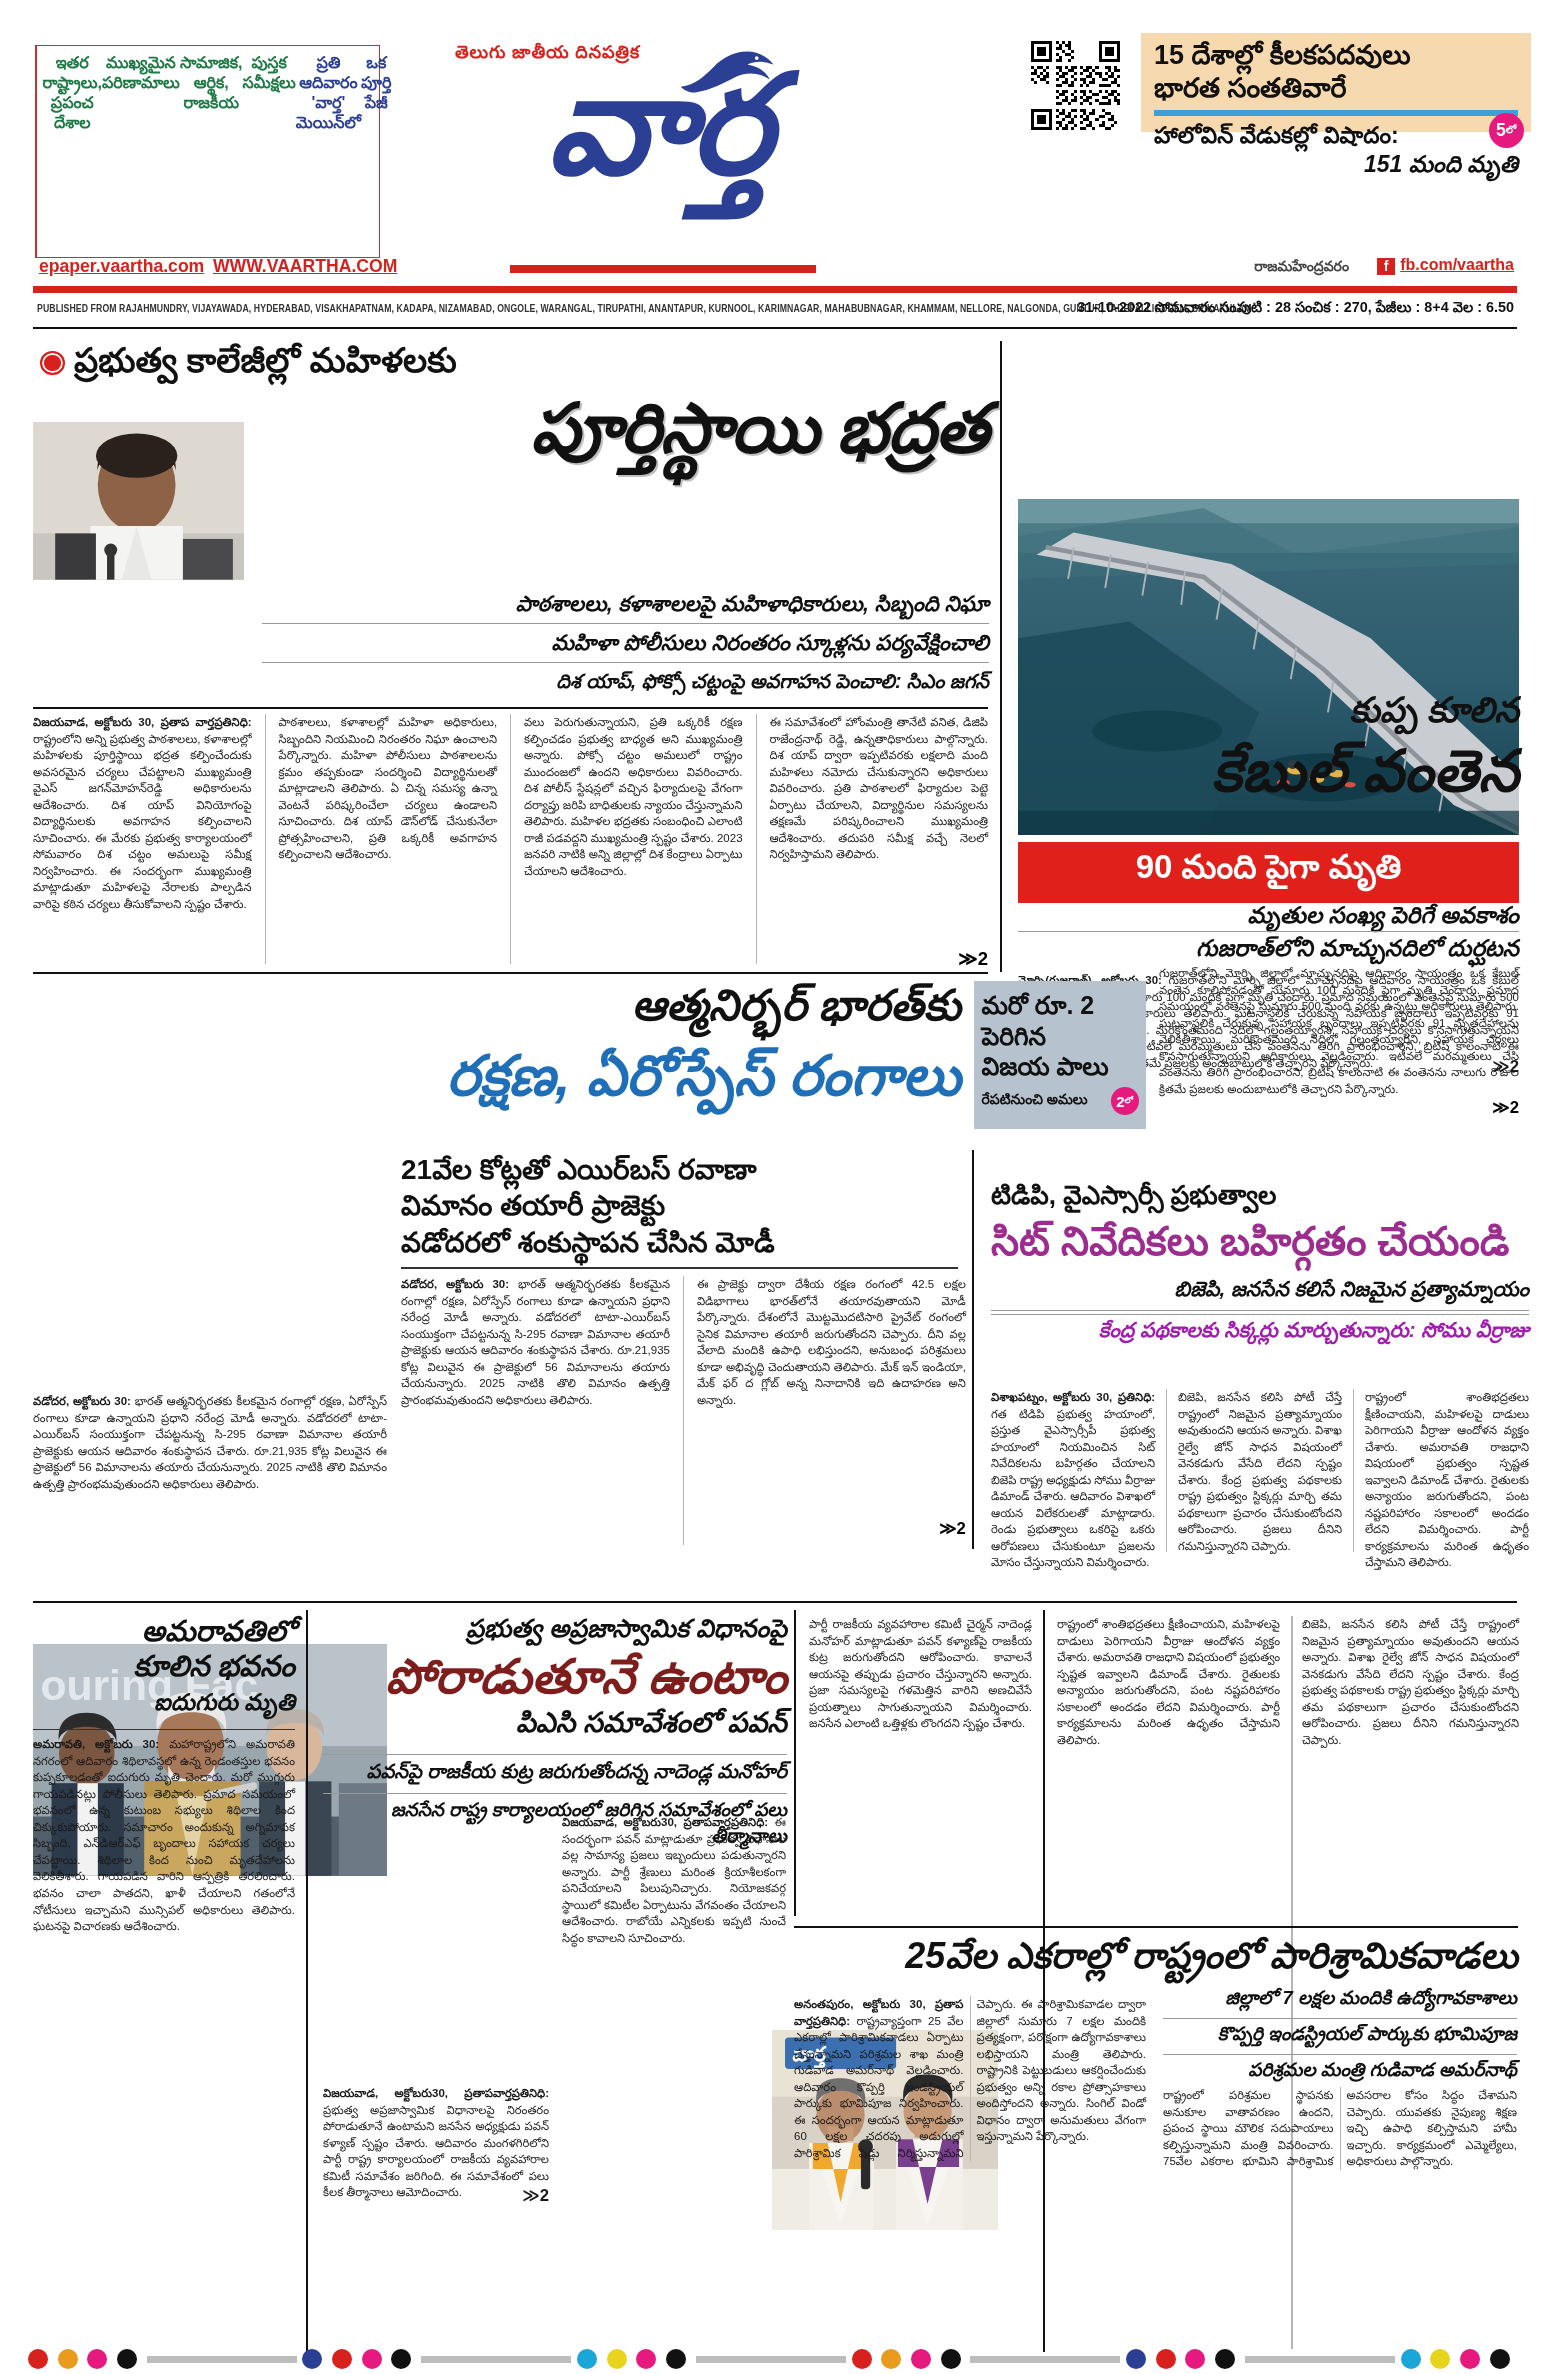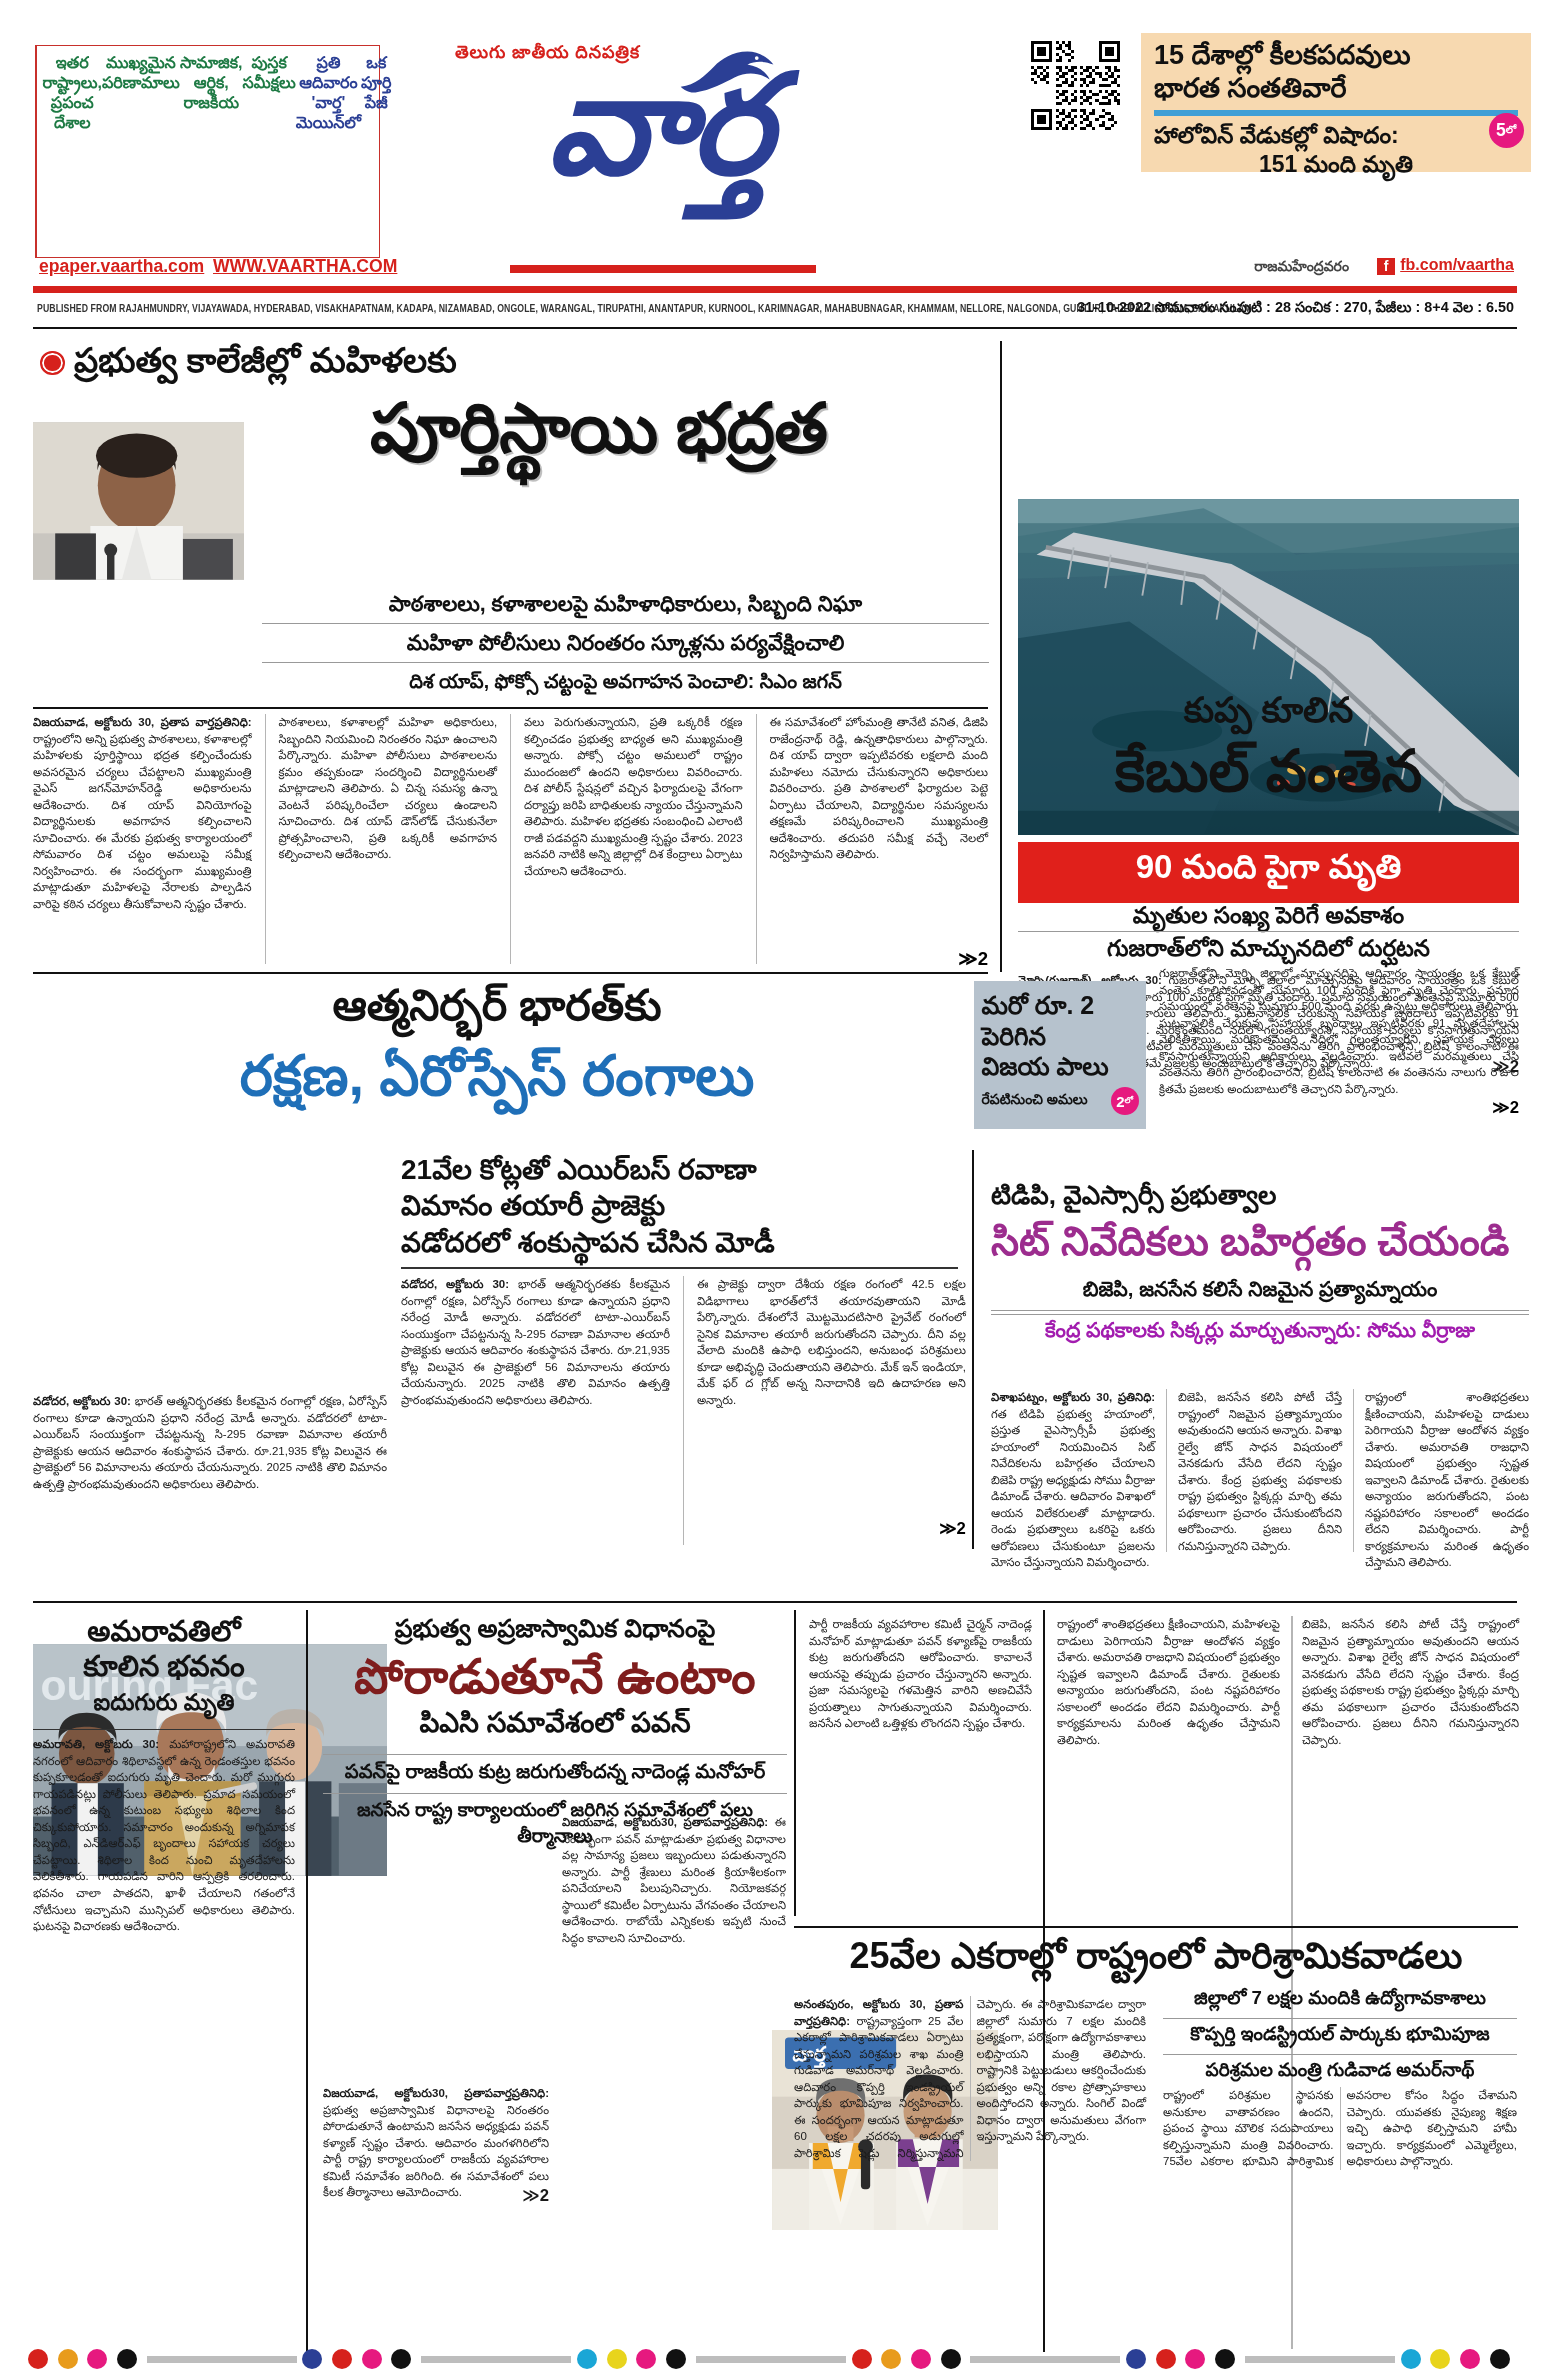--- a/index.html
+++ b/index.html
@@ -3,21 +3,21 @@
 <meta charset="utf-8">
 <style>
   html,body{margin:0;padding:0;background:#8a8a8a;}
   body{font-family:"Liberation Sans", sans-serif;}
   .page{
     width:1551px;height:2375px;background:#ffffff;position:relative;
     margin:0 auto;overflow:hidden;box-sizing:border-box;
   }
   
   .te{font-family:"Liberation Sans","DejaVu Sans",sans-serif;}
-  .ctr{text-align:center;}
+  .ctr{text-align:right;font-style:italic;}
   .hr{height:0.9px;background:#999;width:100%;}
   .hr2{height:1.9px;background:#333;width:100%;}
   .vr{width:0.9px;background:#b5b5b5;}
 
   
   .topstrip{position:absolute;left:0;top:0;width:1551px;height:278px;}
   .promo-box{
     position:absolute;left:35px;top:45px;width:345px;height:213px;
     border:1.9px solid #c8302b;box-sizing:border-box;display:flex;background:#fff;
   }
@@ -58,21 +58,21 @@
     position:absolute;left:0;top:22px;width:519px;text-align:center;
     font-size:139px;font-weight:bold;color:#2b3f95;line-height:1;letter-spacing:-2.8px;
     font-style:italic;
   }
   .dove{position:absolute;left:278px;top:11px;width:102px;height:56px;}
   .mast-underline{position:absolute;left:111px;top:232px;width:306px;height:8.3px;background:#d6211c;}
 
   .qr{position:absolute;left:1031px;top:41px;width:89px;height:89px;}
   .qr canvas,.qr svg{display:block;}
   .promo2{
-    position:absolute;left:1141px;top:33px;width:390px;height:139px;background:#f7d9b0;
+    position:absolute;left:1141px;top:33px;width:390px;height:99px;background:#f7d9b0;
     padding:5.6px 13px;box-sizing:border-box;
   }
   .promo2 .l1{font-size:27px;font-weight:bold;color:#111;line-height:1.25;white-space:nowrap;}
   .promo2 .bar{height:6.5px;background:#3f9fd6;margin:3.7px 0 5.6px;width:100%;}
   .promo2 .l3{font-size:23px;font-weight:bold;color:#111;line-height:1.2;white-space:nowrap;}
   .pagebadge{
     position:absolute;right:7.4px;top:80px;width:35px;height:35px;border-radius:50%;
     background:#e6197f;color:#fff;font-size:17.6px;font-weight:bold;display:flex;
     align-items:center;justify-content:center;
   }

